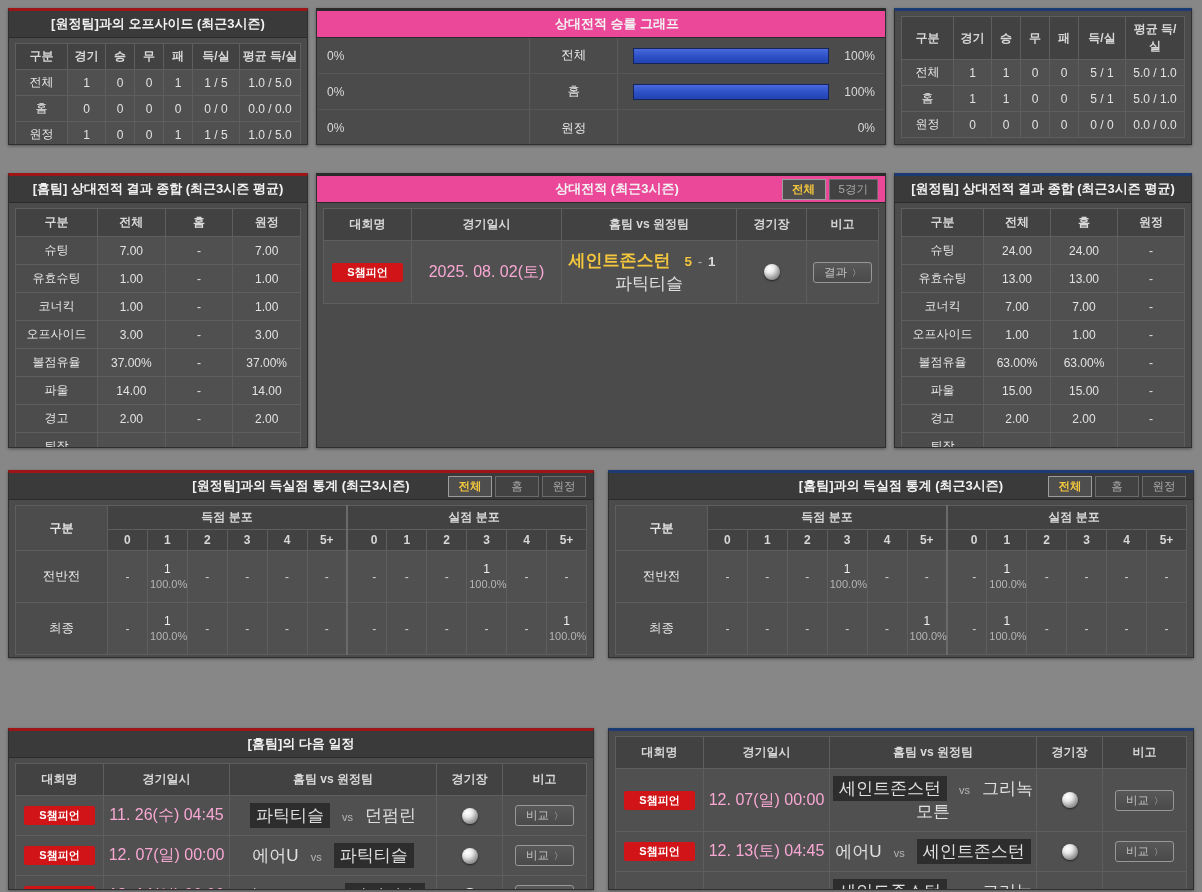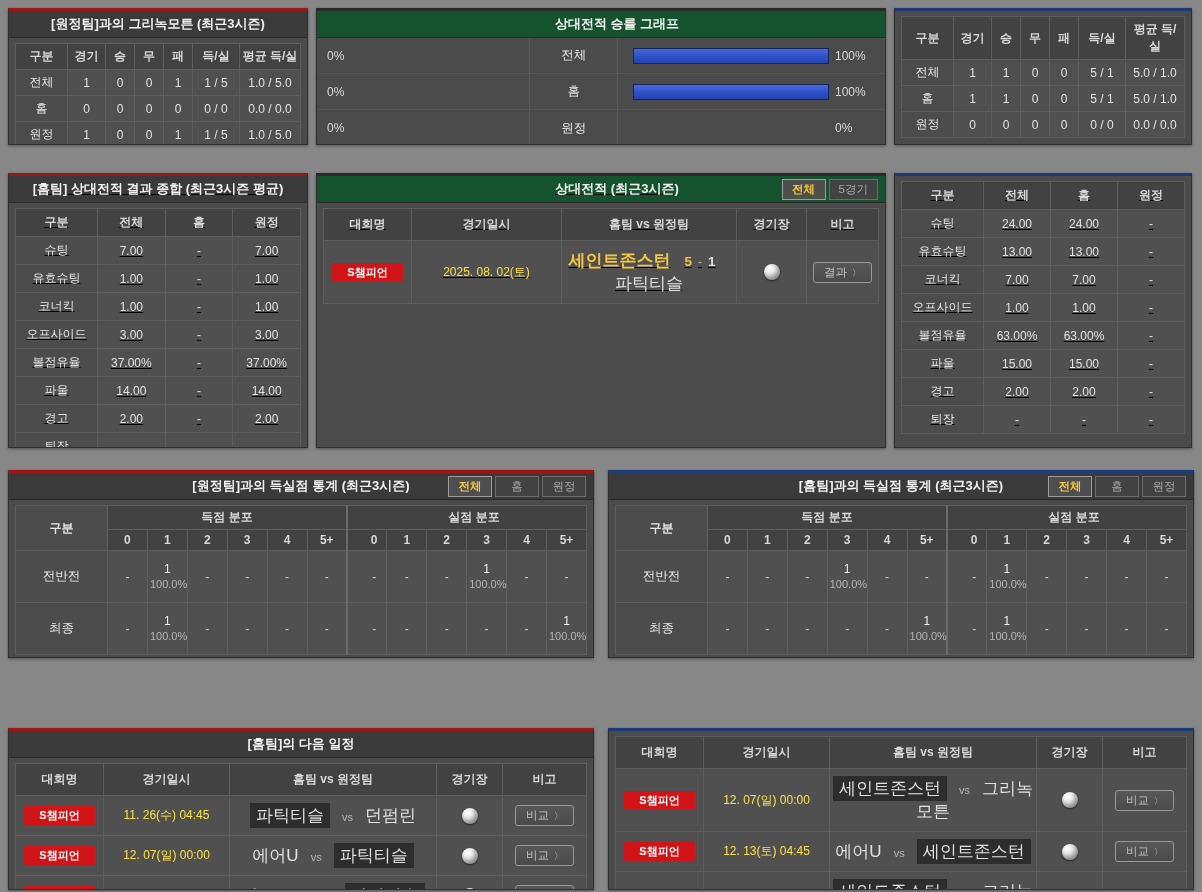--- a/index.html
+++ b/index.html
@@ -5,21 +5,21 @@
   * { box-sizing: border-box; margin: 0; padding: 0; }
   html,body { width:1202px; height:892px; }
   body {
     background:#878787;
     font-family:"Liberation Sans", sans-serif;
     overflow:hidden;
   }
   .page { padding:8px; width:1202px; height:892px; }
   .row { display:flex; gap:8px; }
   .row1 { margin-bottom:28px; }
-  .row2 { margin-bottom:22px;text-decoration:underline; }
+  .row2 { margin-bottom:22px; }
   .row3 { margin-bottom:70px; gap:14px; }
   .row4 { gap:14px; }
 
   .panel {
     background:#4b4b4b;
     border:1px solid #2f2f2f;
     border-top:3px solid #2a2a2a;
     box-shadow:0 1px 3px rgba(0,0,0,.4);
     overflow:hidden;
     position:relative;
@@ -29,21 +29,21 @@
 
   .w300{width:300px} .w570{width:570px} .w298{width:298px} .w586{width:586px}
   .h137{height:137px} .h275{height:275px} .h188{height:188px} .h162{height:162px}
 
   .title-bar {
     position:relative; height:27px;
     display:flex; align-items:center; justify-content:center;
     background:#3a3a3a; border-bottom:1px solid #2a2a2a;
     color:#f2f2f2; font-size:13px; font-weight:bold;
   }
-  .title-bar.dark { background:#14532d;padding-left:32px; }
+  .title-bar.dark { background:#ec4899;padding-left:32px; }
   .tabs { position:absolute; right:7px; top:3px; display:flex; }
   .tab {
     min-width:44px; text-align:center; padding:2px 9px; margin-left:3px;
     font-size:11.5px; font-weight:normal; color:#a9a9a9;
     background:#424242; border:1px solid #6b6b6b; cursor:pointer;
   }
   .tab.active { color:#f3c63d; font-weight:bold; background:#4e4e4e; border-color:#9c9c9c; }
 
   table { border-collapse:collapse; width:calc(100% - 12px); margin:5px 6px; table-layout:fixed; }
   th,td { border:1px solid #5e5e5e; text-align:center; font-size:12px; color:#e2e2e2; padding:5px 2px; }
@@ -57,33 +57,33 @@
   .graph-body { margin:0 1px; }
   .graph-row { display:flex; align-items:stretch; height:36px; border-bottom:1px solid #575757; }
   .graph-row:last-child { border-bottom:none; }
   .zone { display:flex; align-items:center; padding:0 9px; }
   .zone.left { flex:0.78; border-right:1px solid #5a5a5a; }
   .zone.right { flex:1; }
   .glabel { width:88px; display:flex; align-items:center; justify-content:center;
     border-right:1px solid #5a5a5a; color:#e8e8e8; font-size:12.5px; }
   .pct { font-size:12px; color:#dadada; width:40px; }
   .zone.left .pct { text-align:left; }
-  .zone.right .pct { text-align:left; }
+  .zone.right .pct { text-align:right; }
   .track { flex:1; height:16px; display:flex; margin:0 6px; }
   .zone.left .track { justify-content:flex-end; }
   .bar { height:100%; background:linear-gradient(180deg,#4a69dd 0%,#2c50c6 55%,#2343b0 100%);
     border:1px solid #14265c; }
 
   
   .match-wrap table { margin:5px 6px; }
   .match-wrap td { padding:8px 2px; }
   .match-wrap thead th { padding:7px 2px; }
   .badge { display:inline-block; background:#d01418; color:#fff; font-size:11px; font-weight:bold;
     padding:2px 15px; border-radius:2px; }
-  .dt { color:#fde047; font-size:12px; }
+  .dt { color:#f9a8d4; font-size:16px; }
   .team { font-size:17px; color:#e0e0e0; }
   .team.hl { background:#2d2d2d; padding:3px 6px; }
   .team.winner { color:#f3c63d; font-weight:bold; }
   .vs { color:#b5b5b5; font-size:11px; margin:0 12px; }
   .score { font-weight:bold; font-size:13.5px; }
   .score.win { color:#f3c63d; margin-left:14px; }
   .score.lose { color:#dcdcdc; }
   .sdash { color:#bdbdbd; margin:0 6px; font-size:12px; }
   .score.lose { margin-right:14px; }
   .ball { display:inline-block; width:16px; height:16px; border-radius:50%;
@@ -103,21 +103,21 @@
   .dash { color:#cfcfcf; }
 </style>
 </head>
 <body>
 
 <div class="page">
 
   <div class="row row1">
     <section class="panel accent-red w300 h137">
       <div class="title-bar">
-        <span>[원정팀]과의 그리녹모튼 (최근3시즌)</span>
+        <span>[원정팀]과의 오프사이드 (최근3시즌)</span>
       </div>
       <table class="record">
           <colgroup>
             <col style="width: 52px;">
             <col style="width: 38px;">
             <col style="width: 29px;">
             <col style="width: 29px;">
             <col style="width: 29px;">
             <col style="width: 47px;">
             <col>
@@ -371,20 +371,23 @@
                 <td><span class="team winner">세인트존스턴</span><span class="score win">5</span><span class="sdash">-</span><span class="score lose">1</span><span class="team">파틱티슬</span></td>
                 <td><span class="ball"></span></td>
                 <td><span class="btn"><span class="btxt">결과</span><span class="chev">〉</span></span></td>
               </tr>
             </tbody>
           </table>
         </div>
     </section>
 
     <section class="panel accent-blue w298 h275">
+      <div class="title-bar">
+        <span>[원정팀] 상대전적 결과 종합 (최근3시즌 평균)</span>
+      </div>
       <table class="summary">
           <colgroup>
             <col style="width: 82px;">
             <col>
             <col>
             <col>
           </colgroup>
           <thead>
             <tr>
               <th>구분</th>

